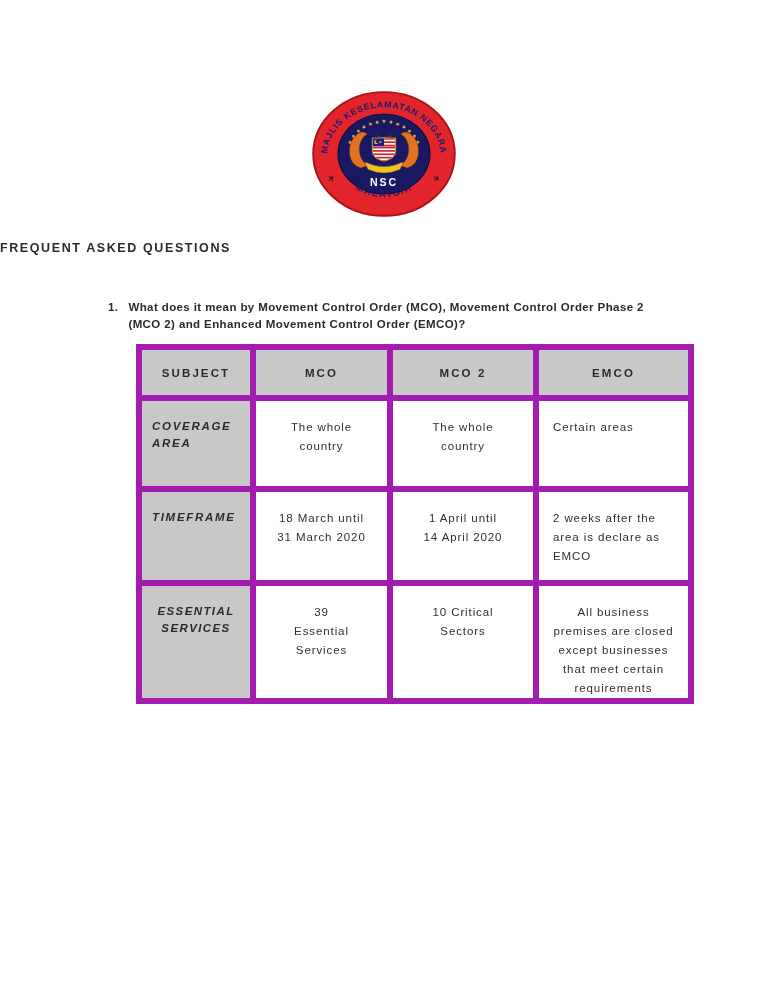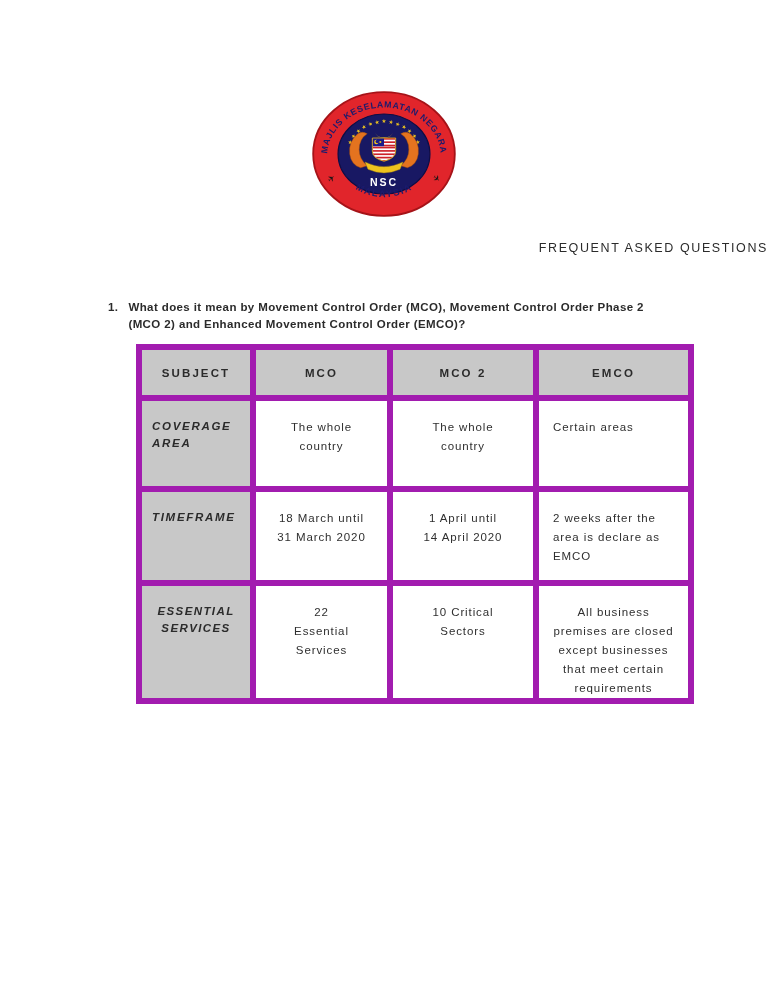--- a/index.html
+++ b/index.html
@@ -3,22 +3,22 @@
 <meta charset="utf-8">
 <style>
   html,body{margin:0;padding:0;}
   body{
     width:768px;height:994px;background:#ffffff;position:relative;overflow:hidden;
     font-family:"Liberation Sans",sans-serif;color:#2e2e2e;
     -webkit-font-smoothing:antialiased;
   }
   .logo{position:absolute;left:311px;top:90px;width:146px;height:128px;}
   .title{
-    position:absolute;top:240px;left:0;width:768px;text-align:right;
-    font-weight:normal;font-size:12.5px;letter-spacing:1.6px;line-height:17px;color:#2b2b2b;
+    position:absolute;top:240px;left:0;width:768px;text-align:left;
+    font-weight:bold;font-size:12.5px;letter-spacing:1.6px;line-height:17px;color:#2b2b2b;
   }
   .question{
     position:absolute;top:299px;left:108px;width:600px;
     display:flex;gap:10px;font-weight:bold;font-size:11.5px;
     letter-spacing:0.4px;line-height:16.5px;color:#2b2b2b;
   }
   .qnum{flex:0 0 auto;}
   .qtext{white-space:pre-line;}
   table.mco{
     position:absolute;left:136px;top:344px;width:552px;
@@ -150,21 +150,21 @@
 31 March 2020</td>
       <td class="c">1 April until
 14 April 2020</td>
       <td class="c left">2 weeks after the
 area is declare as
 EMCO</td>
     </tr>
     <tr class="row3">
       <td class="label italic">ESSENTIAL
 SERVICES</td>
-      <td class="c">22
+      <td class="c">39
 Essential
 Services</td>
       <td class="c">10 Critical
 Sectors</td>
       <td class="c">All business
 premises are closed
 except businesses
 that meet certain
 requirements</td>
     </tr>

